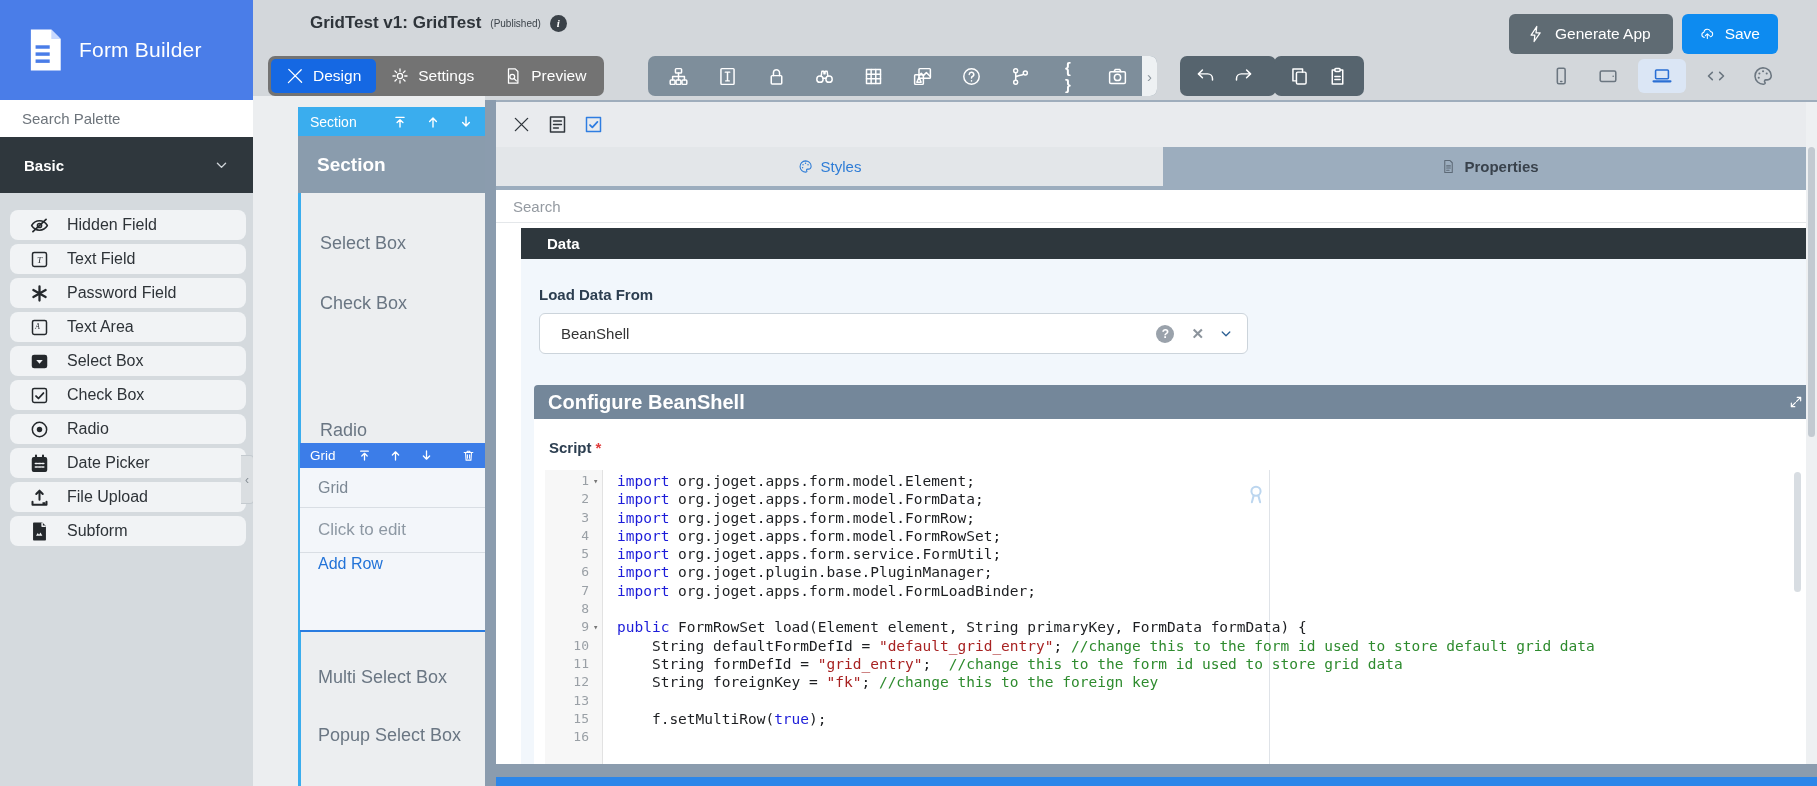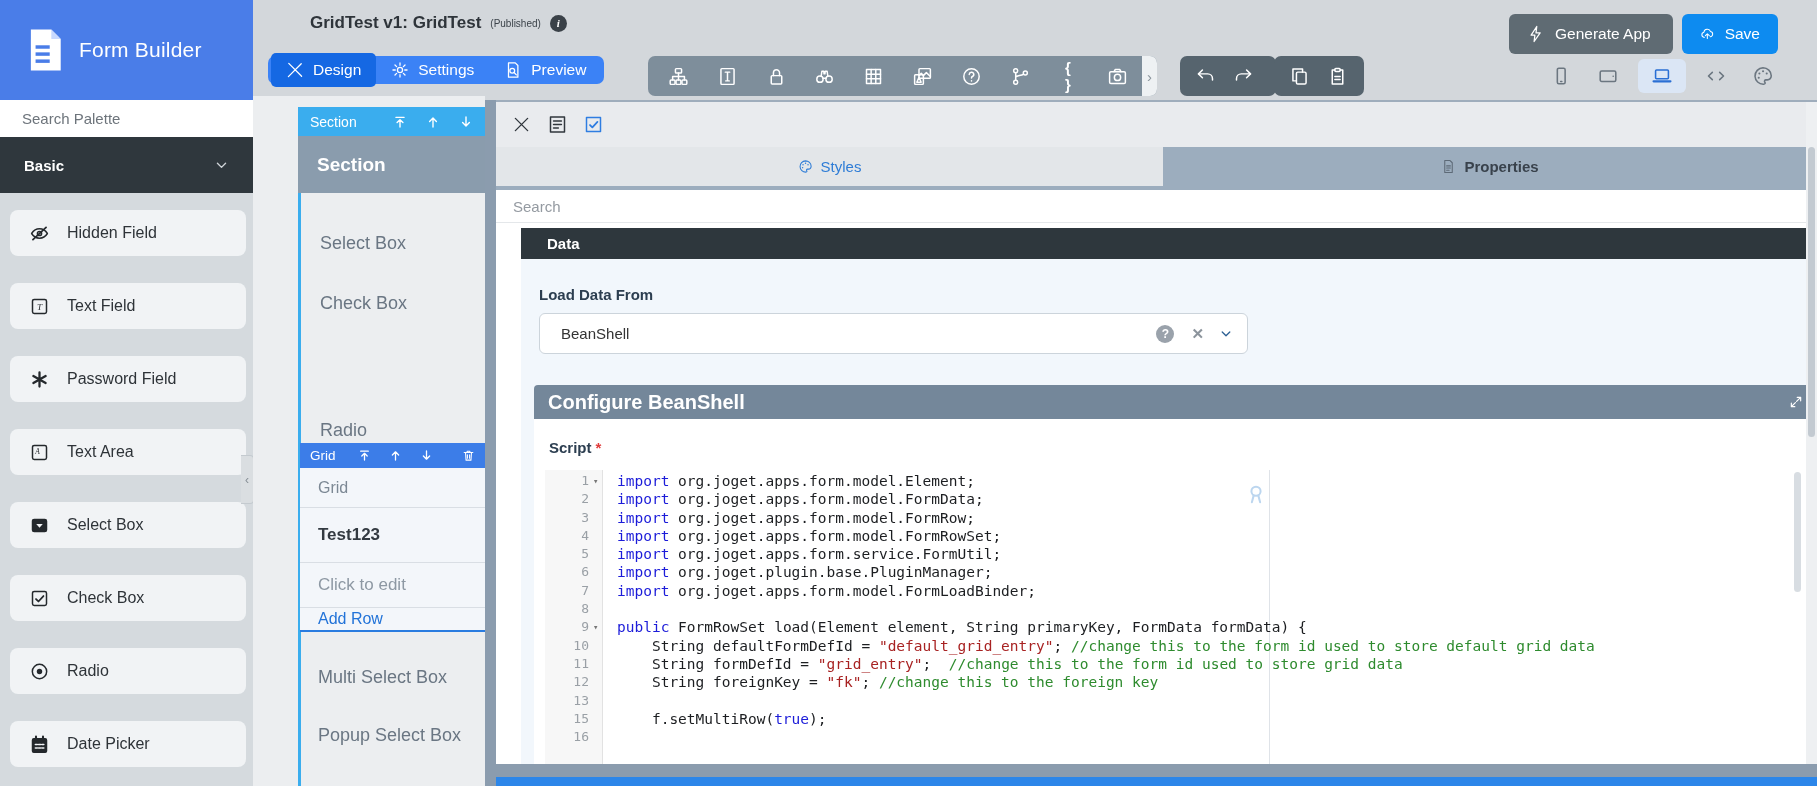--- a/index.html
+++ b/index.html
@@ -21,21 +21,21 @@
   .info-badge{width:17px;height:17px;border-radius:50%;background:#3a4148;color:#fff;font-size:11px;font-weight:bold;
               display:flex;align-items:center;justify-content:center;font-family:"Liberation Serif",serif;font-style:italic;}
 
   .btn{position:absolute;top:2px;height:40px;border:none;border-radius:6px;color:#fff;font-size:15.5px;
        display:flex;align-items:center;gap:10px;padding:0 18px;font-family:inherit;cursor:pointer;box-sizing:border-box;margin-top:12px;}
   .btn .icon{width:18px;height:18px;}
   .btn-generate{left:1509px;width:164px;background:#5f6b73;}
   .btn-save{left:1682px;width:96px;background:var(--c-save,#0d8bf0);}
 
   
-  .nav-wrap{position:absolute;left:268px;top:56px;height:28px;background:#3b82f6;border-radius:7px;
+  .nav-wrap{position:absolute;left:268px;top:56px;height:40px;background:#737373;border-radius:7px;
             display:flex;align-items:center;padding:3px;box-sizing:border-box;}
   .nav-tab{height:34px;border-radius:5px;display:flex;align-items:center;gap:9px;padding:0 15px;color:#fff;font-size:15.5px;}
   .nav-tab.active{background:var(--c-accent_blue,#1568e3);}
   .nav-tab .icon{width:18px;height:18px;}
 
   .tools{position:absolute;left:648px;top:56px;width:509px;height:40px;background:#7e8e9b;border-radius:7px;
          display:flex;align-items:center;padding-left:6px;box-sizing:border-box;}
   .tool-btn{width:49px;height:40px;display:flex;align-items:center;justify-content:center;color:#fff;background:none;border:none;cursor:pointer;}
   .tool-btn .icon{width:21px;height:21px;}
   .tool-more{margin-left:auto;width:15px;height:40px;background:#eef1f3;border-radius:0 7px 7px 0;
@@ -54,21 +54,21 @@
 
   
   .sidebar{position:absolute;left:0;top:100px;width:253px;height:686px;background:#d5dade;}
   .palette-search{position:absolute;left:0;top:0;width:253px;height:37px;border:none;background:#fff;
                   padding:0 0 0 22px;font-size:15px;color:#444;box-sizing:border-box;font-family:inherit;outline:none;}
   .palette-search::placeholder{color:#6d747b;opacity:1;}
   .cat-bar{position:absolute;left:0;top:37px;width:253px;height:56px;background:#2f373d;color:#fff;
            display:flex;align-items:center;padding:0 24px;box-sizing:border-box;font-size:15px;font-weight:bold;}
   .cat-bar .icon{margin-left:auto;width:15px;height:15px;color:#cfd4d8;}
   .palette-list{position:absolute;left:10px;top:110px;width:236px;}
-  .palette-item{height:46px;margin-bottom:27px;border-radius:8px;background:#f1f3f5;display:flex;align-items:center;
+  .palette-item{height:30px;margin-bottom:4px;border-radius:8px;background:#f1f3f5;display:flex;align-items:center;
                 padding-left:19px;gap:17px;color:#2e3338;font-size:16px;box-sizing:border-box;cursor:grab;}
   .palette-item .icon{width:21px;height:21px;color:#24282c;}
   .collapse-tab{position:absolute;left:241px;top:455px;width:13px;height:49px;background:#dadee1;border:1px solid #c4cacf;border-left:none;
                 border-radius:0 4px 4px 0;color:#868e95;font-size:12px;display:flex;align-items:center;justify-content:center;box-sizing:border-box;}
 
   
   .canvas{position:absolute;left:253px;top:96px;width:232px;height:690px;background:#eceef0;}
   .form-area{position:absolute;left:265px;top:96px;width:220px;height:690px;background:#fff;}
   .sec-toolbar{position:absolute;left:298px;top:107px;width:187px;height:29px;background:var(--c-section,#3aadee);color:#fff;
                display:flex;align-items:center;padding:0 12px;font-size:14px;box-sizing:border-box;}
@@ -554,21 +554,20 @@
       </span>
     <span class="icon trash">
         <svg viewBox="0 0 24 24">
           <path d="M4 6.5h16M9.5 6.5V4h5v2.5M6.5 6.5l1 14h9l1-14" stroke-width="2"></path>
           <path d="M10 10.5v6.5M14 10.5v6.5" stroke-width="2"></path>
         </svg>
       </span>
   </div>
   <div class="grid-el">
     <div class="grid-row gr-label">Grid</div>
-    <div class="grid-row gr-col">Test123</div>
     <div class="grid-row gr-edit">Click to edit</div>
     <div class="grid-row gr-add">Add Row</div>
   </div>
 
   <div class="canvas-field" style="left:318px;top:667px;">Multi Select Box</div>
   <div class="canvas-field" style="left:318px;top:725px;">Popup Select Box</div>
 
   <section class="prop-panel">
     <div class="frame-left"></div>
     <div class="panel-head">

